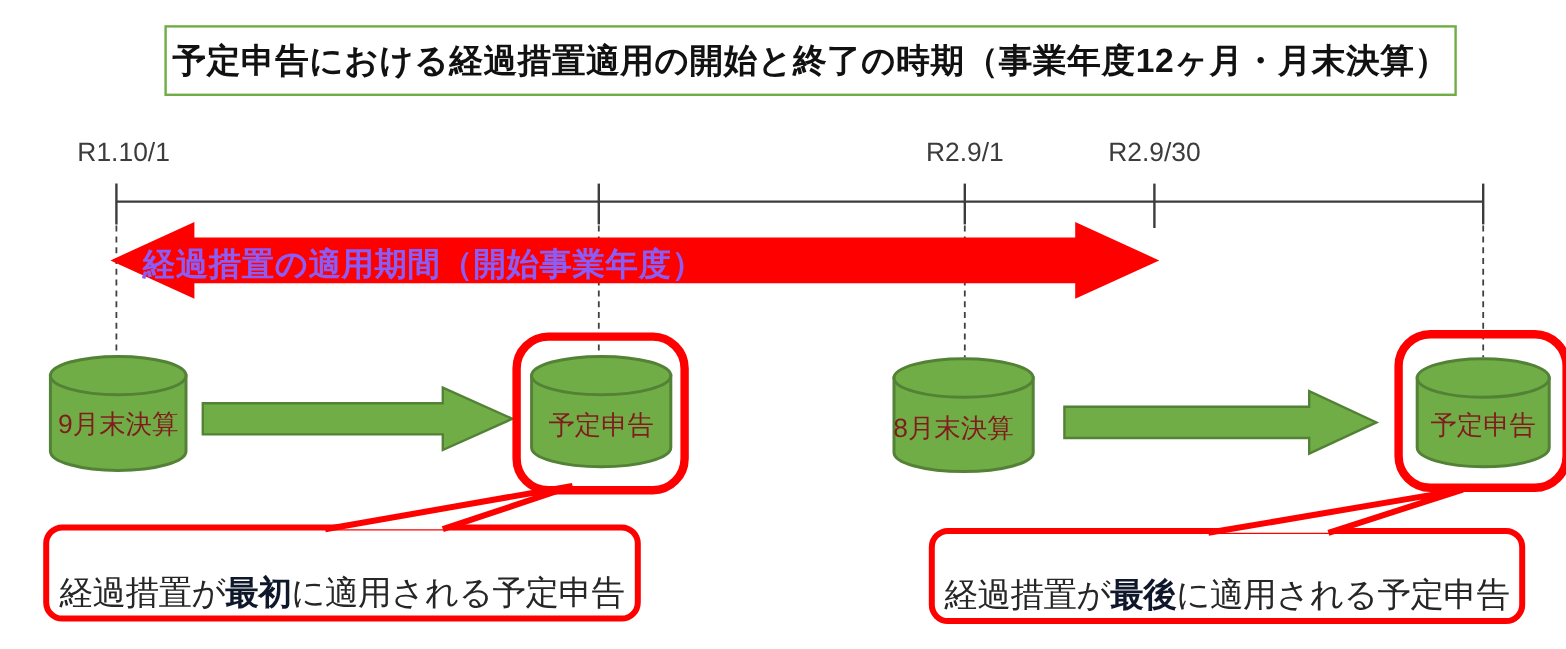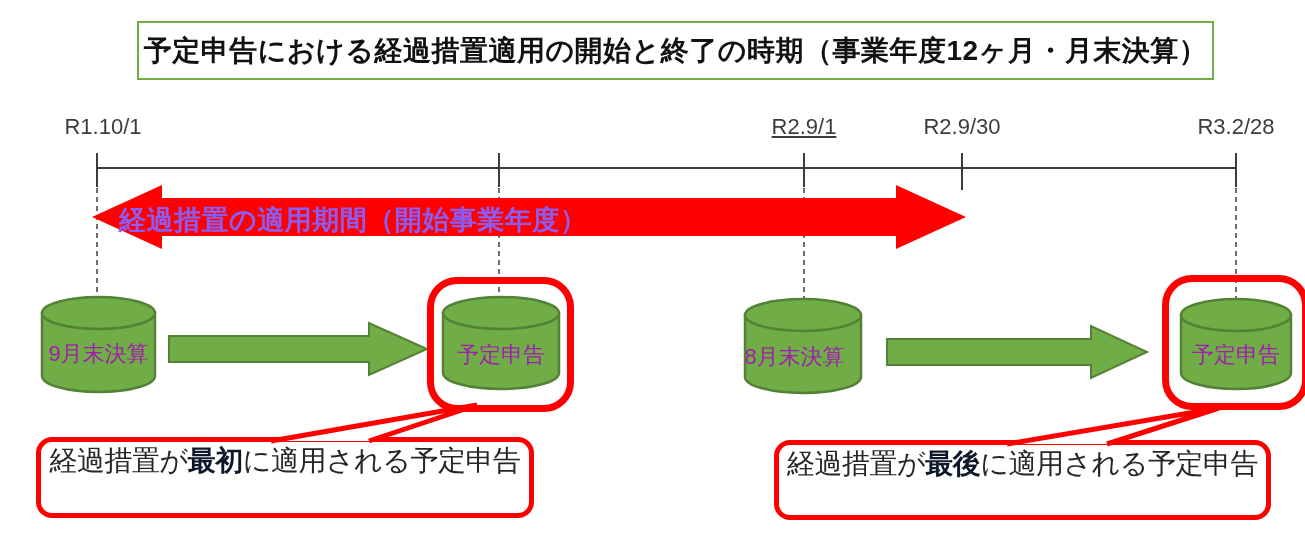--- a/index.html
+++ b/index.html
@@ -26,40 +26,40 @@
 
   
   .period-label {
     left:100px; top:202px; width:820px; 
     font-size:27px; font-weight:bold; color:#8b5cf6; white-space:nowrap;
     z-index:2; letter-spacing:0.5px;
   }
 
   
   .node-label {
-    text-align:center; font-size:22px; color:#a21caf; white-space:nowrap; z-index:2;
+    text-align:center; font-size:22px; color:#7f1d1d; white-space:nowrap; z-index:2;
   }
 
   
   .axis   { stroke:#3c3c3c; stroke-width:2; }
   .dash   { stroke:#404040; stroke-width:1.5; stroke-dasharray:5 4; }
   .cyl    { stroke:#538135; stroke-width:2.5; }
   .garrow { stroke:#538135; stroke-width:2; }
   .tail   { fill:#ffffff; stroke:#ff0000; stroke-width:5; stroke-linejoin:miter; }
 
   
   .hl-rect {
     border:7px solid #ff0000; border-radius:30px; box-sizing:border-box;
     background:transparent; z-index:4;
   }
 
   
   .callout {
     background:#ffffff; border:5px solid #ff0000; border-radius:16px; box-sizing:border-box;
-    display:flex; align-items:flex-start; justify-content:center;
+    display:flex; align-items:flex-end; justify-content:center;
     font-size:28px; color:#262626; white-space:nowrap; z-index:2; letter-spacing:-0.5px;
   }
   .callout .em { color:#0f172a; font-weight:bold; }
 </style>
 </head>
 <body>
 
 <div id="canvas">
 
   <svg class="layer" viewBox="0 0 1305 541">
@@ -99,23 +99,22 @@
 
     <g class="cyl" fill="#70ad47">
       <path d="M 1162,315 L 1162,373 A 55 16 0 0 0 1272,373 L 1272,315 Z"></path>
       <ellipse cx="1217" cy="315" rx="55" ry="16"></ellipse>
     </g>
   </svg>
 
   <div class="abs title-box">予定申告における経過措置適用の開始と終了の時期（事業年度12ヶ月・月末決算）</div>
 
   <div class="abs tick-label" style="left:14px;">R1.10/1</div>
-  <div class="abs tick-label" style="left:715px;text-decoration:underline;">R2.9/1</div>
+  <div class="abs tick-label" style="left:715px;">R2.9/1</div>
   <div class="abs tick-label" style="left:873px;">R2.9/30</div>
-  <div class="abs tick-label" style="left:1147px;">R3.2/28</div>
 
   <div class="abs period-label">経過措置の適用期間（開始事業年度）</div>
 
   <div class="abs node-label" style="left:22px;   width:115px; top:339px;">9月末決算</div>
   <div class="abs node-label" style="left:423px;  width:118px; top:340px;">予定申告</div>
   <div class="abs node-label" style="left:725px;  width:101px; top:342px;">8月末決算</div>
   <div class="abs node-label" style="left:1161px; width:112px; top:340px;">予定申告</div>
 
   <div class="abs callout" style="left:17px; top:437px; width:498px; height:81px;">
     <span>経過措置が</span>

